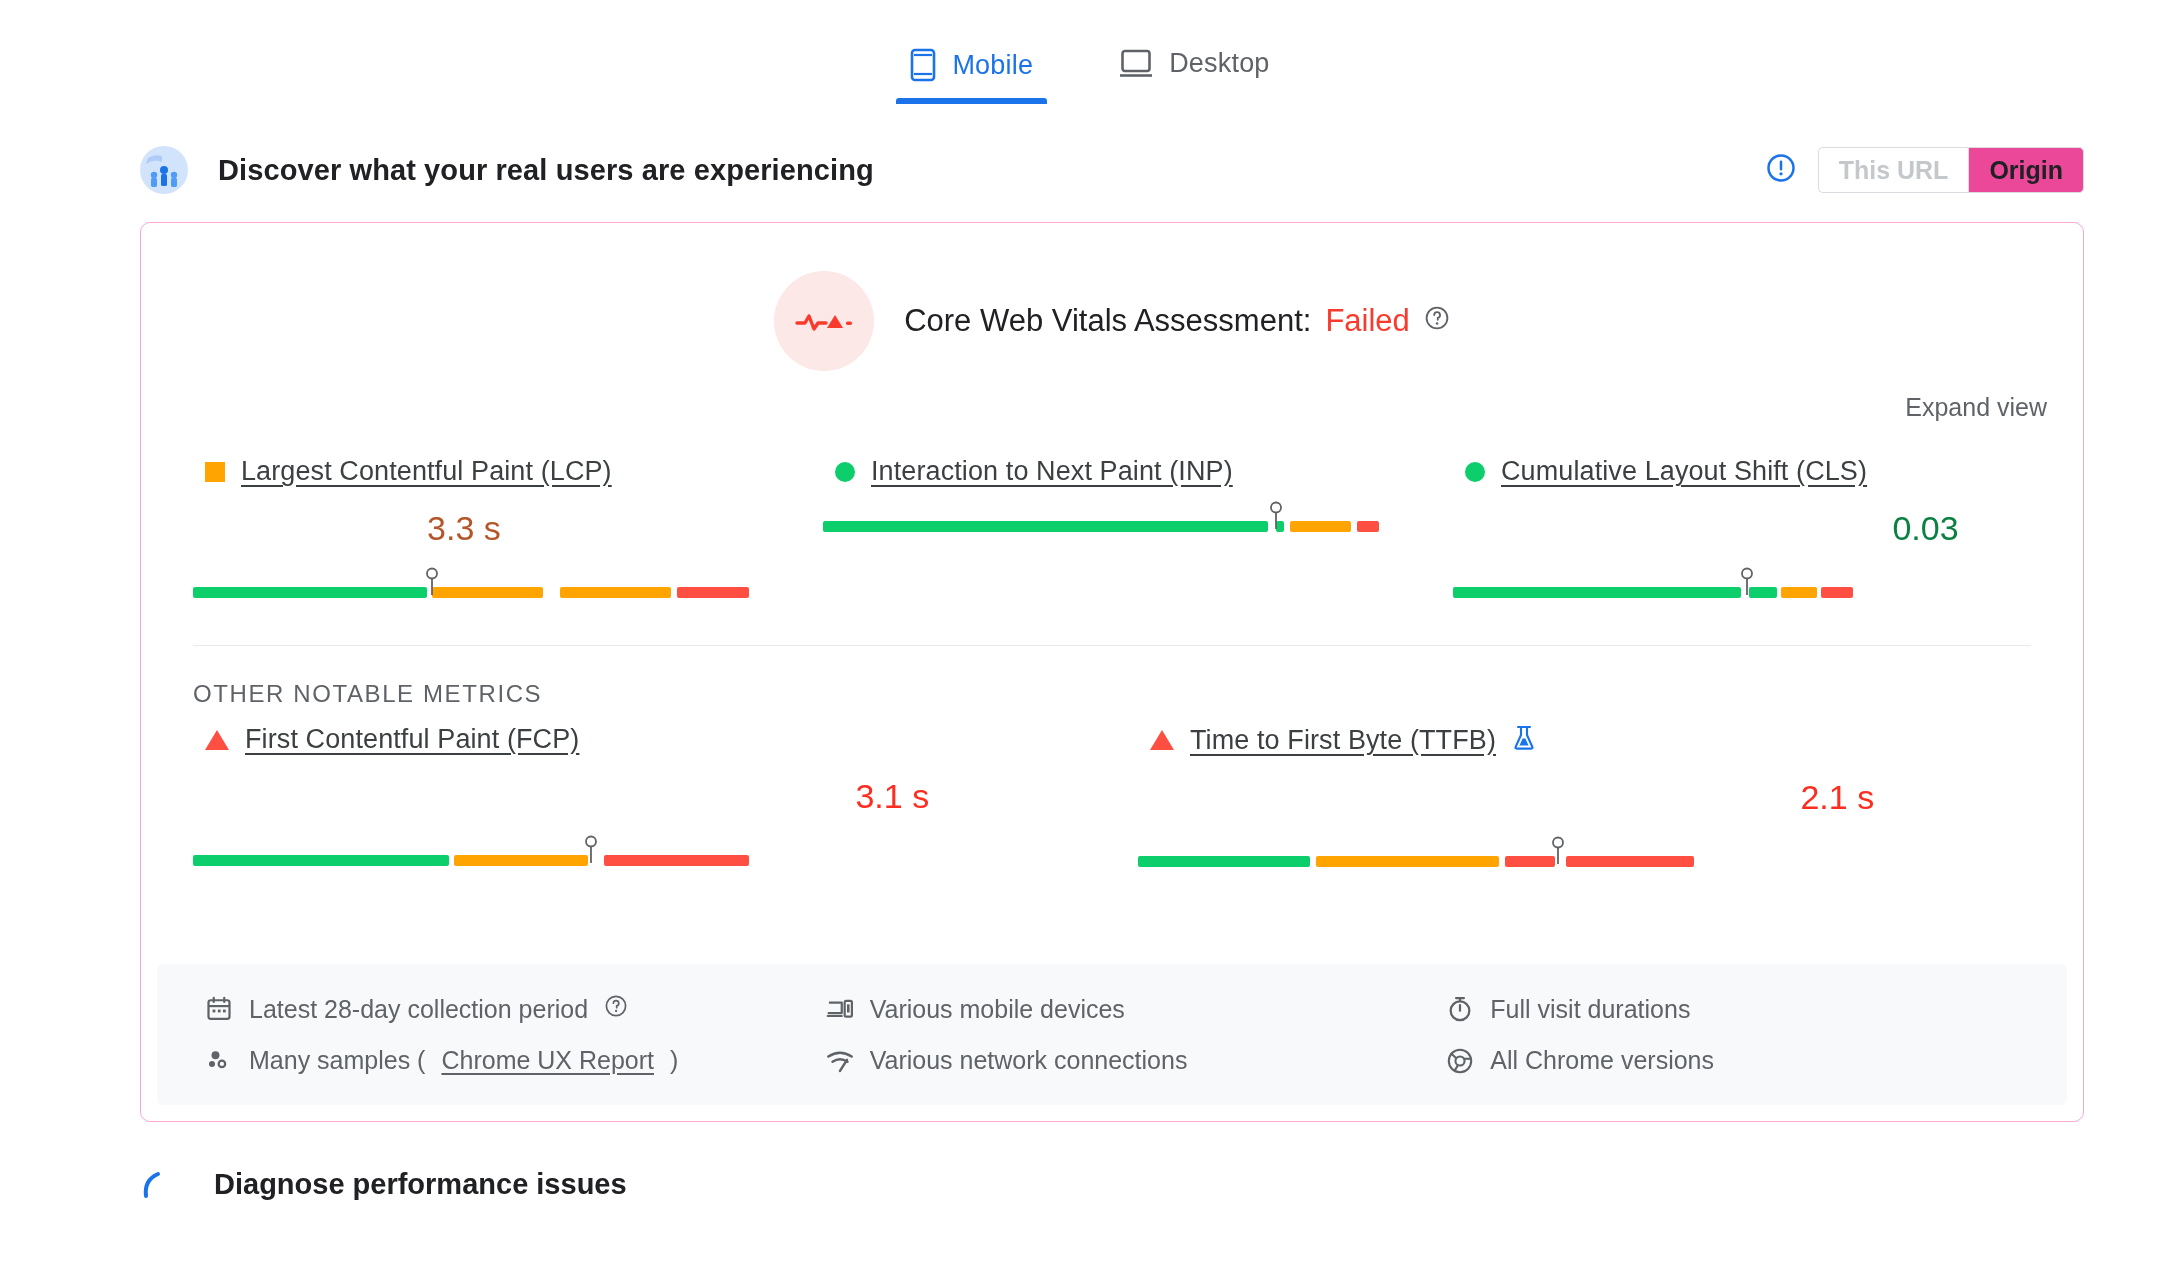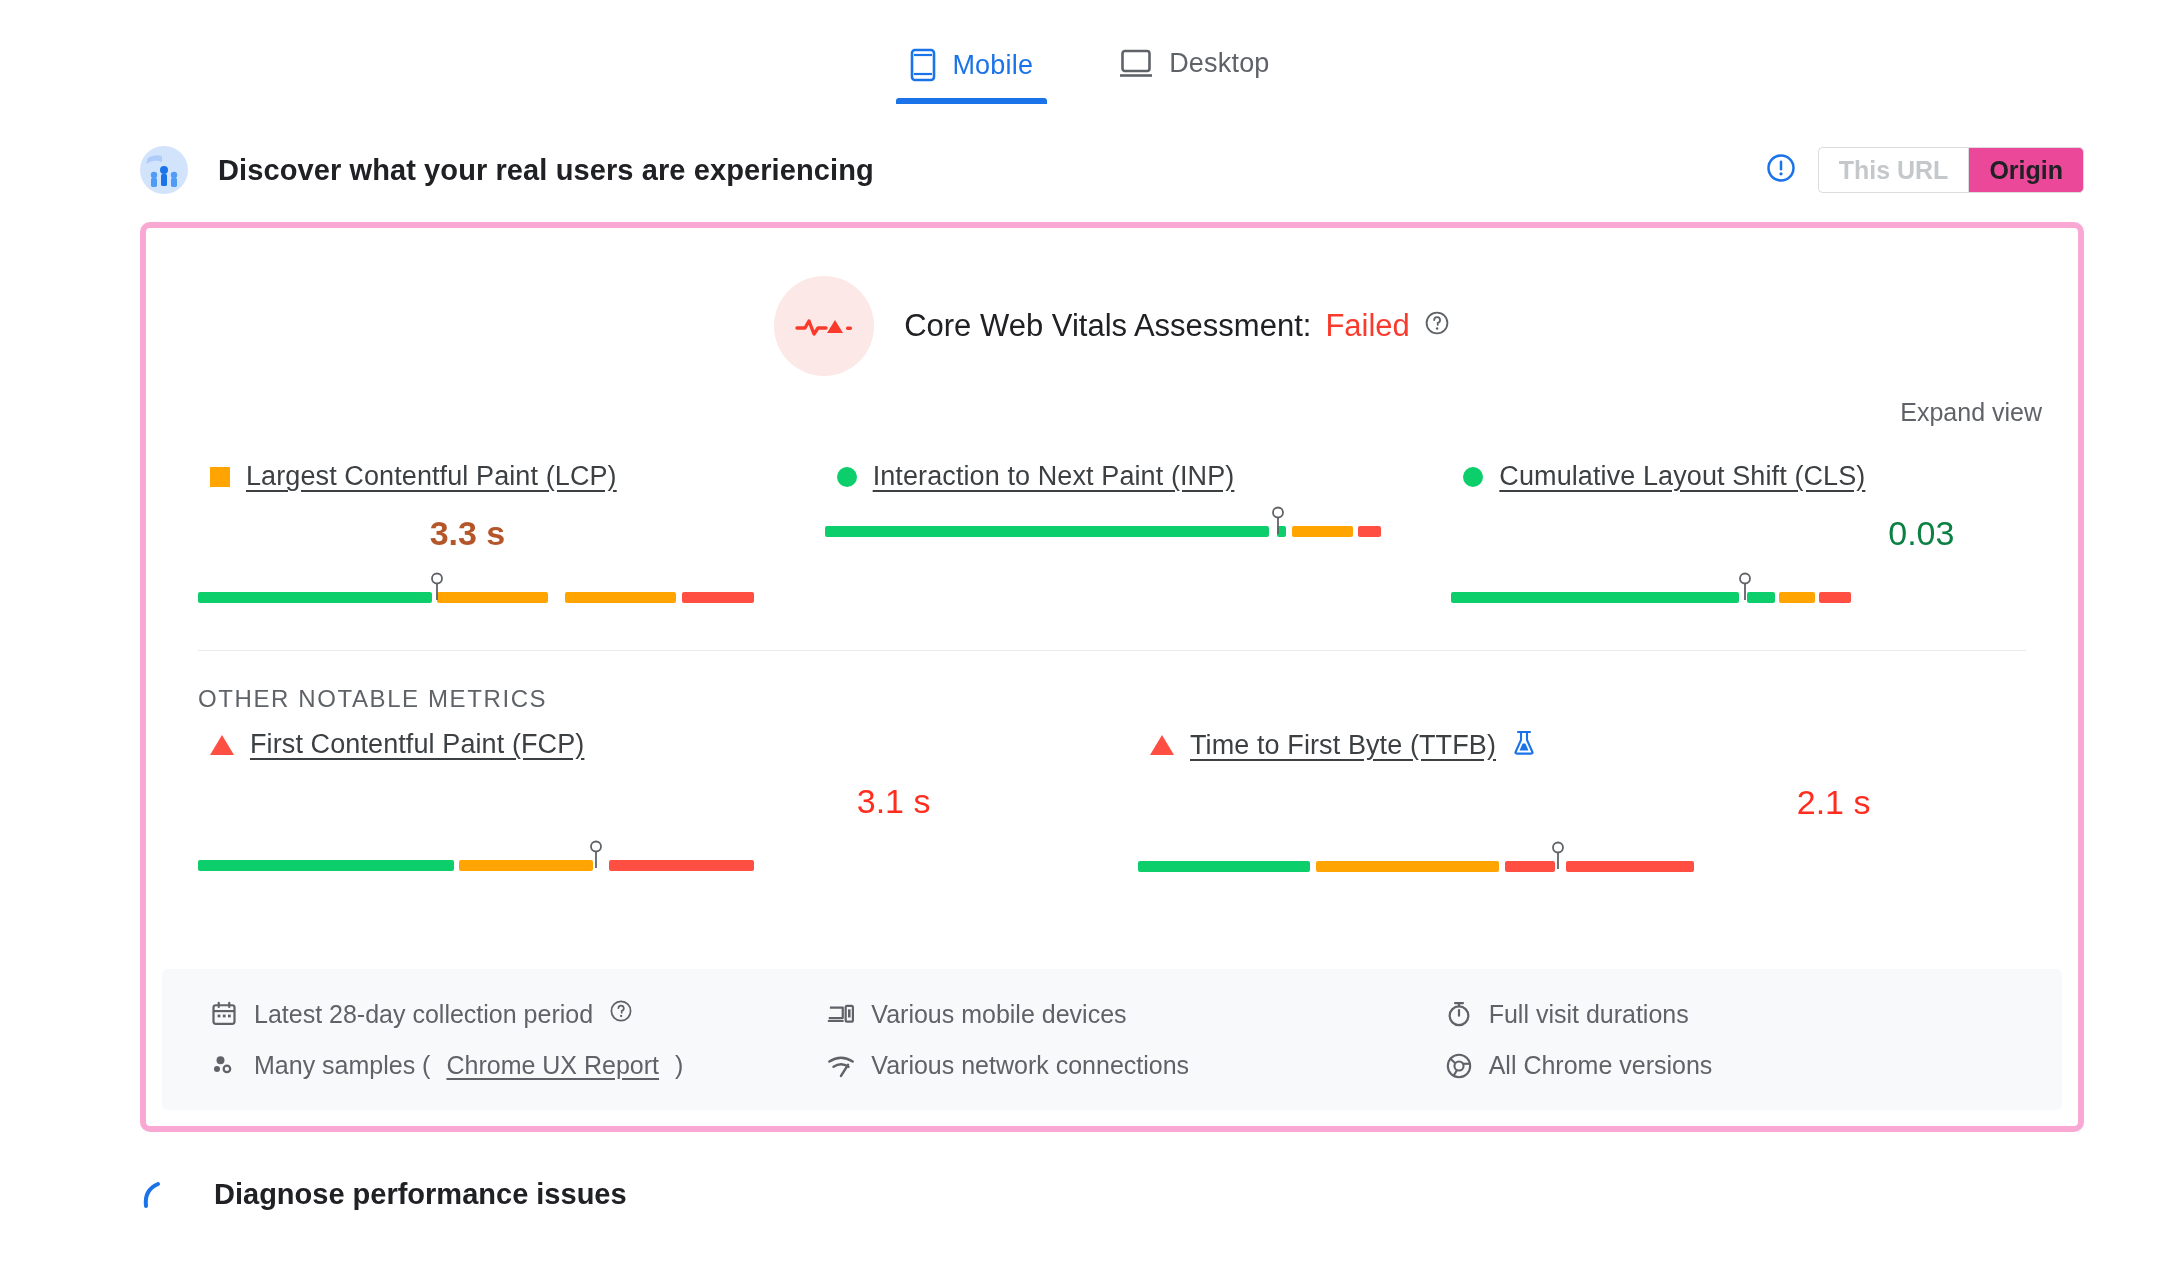--- a/index.html
+++ b/index.html
@@ -51,21 +51,21 @@
     display: flex; align-items: center; justify-content: center;
     font-size: 25px; border: 1px solid #dadce0; background: #fff;
     color: #5f6368; cursor: pointer;
   }
   .toggle-btn.first { border-radius: 5px 0 0 5px; border-right: none; color: #c5c8cb; }
   .toggle-btn.last  { border-radius: 0 5px 5px 0; background: #ec4899; color: #202124; }
 
   
   .card {
     margin: 28px 96px 0 140px;
-    border: 6px solid #f9a8d4; border-radius: 10px;
+    border: 1px solid #f9a8d4; border-radius: 10px;
     background: #fff; overflow: hidden;
   }
   .cwv-head {
     display: flex; align-items: center; justify-content: center;
     padding: 48px 0 0 0;
   }
   .cwv-bubble {
     width: 100px; height: 100px; border-radius: 50%;
     background: #fce8e6; display: flex; align-items: center; justify-content: center;
     margin-right: 30px; flex: none;
@@ -98,21 +98,21 @@
     width: 0; height: 0; flex: none;
     border-left: 12px solid transparent; border-right: 12px solid transparent;
     border-bottom: 20px solid #ff4e42;
   }
 
   .metric-value {
     font-size: 34px; margin-top: 22px; text-align: left;
     position: relative; height: 44px;
   }
   .metric-value span { position: absolute; transform: translateX(-50%); white-space: nowrap; }
-  .v-orange { color: #b4562a; font-weight: bold; }
+  .v-orange { color: #b4562a; }
   .v-green  { color: #0b8043; }
   .v-red    { color: #ff2d1f; }
 
   .bar-wrap { position: relative; margin-top: 14px; height: 34px; }
   .bar { position: absolute; top: 20px; display: flex; height: 11px; align-items: center; }
   .seg { height: 11px; border-radius: 2px; }
   .seg.green  { background: #0cce6b; }
   .seg.orange { background: #ffa400; }
   .seg.red    { background: #ff4e42; }
   .gap { height: 11px; }

